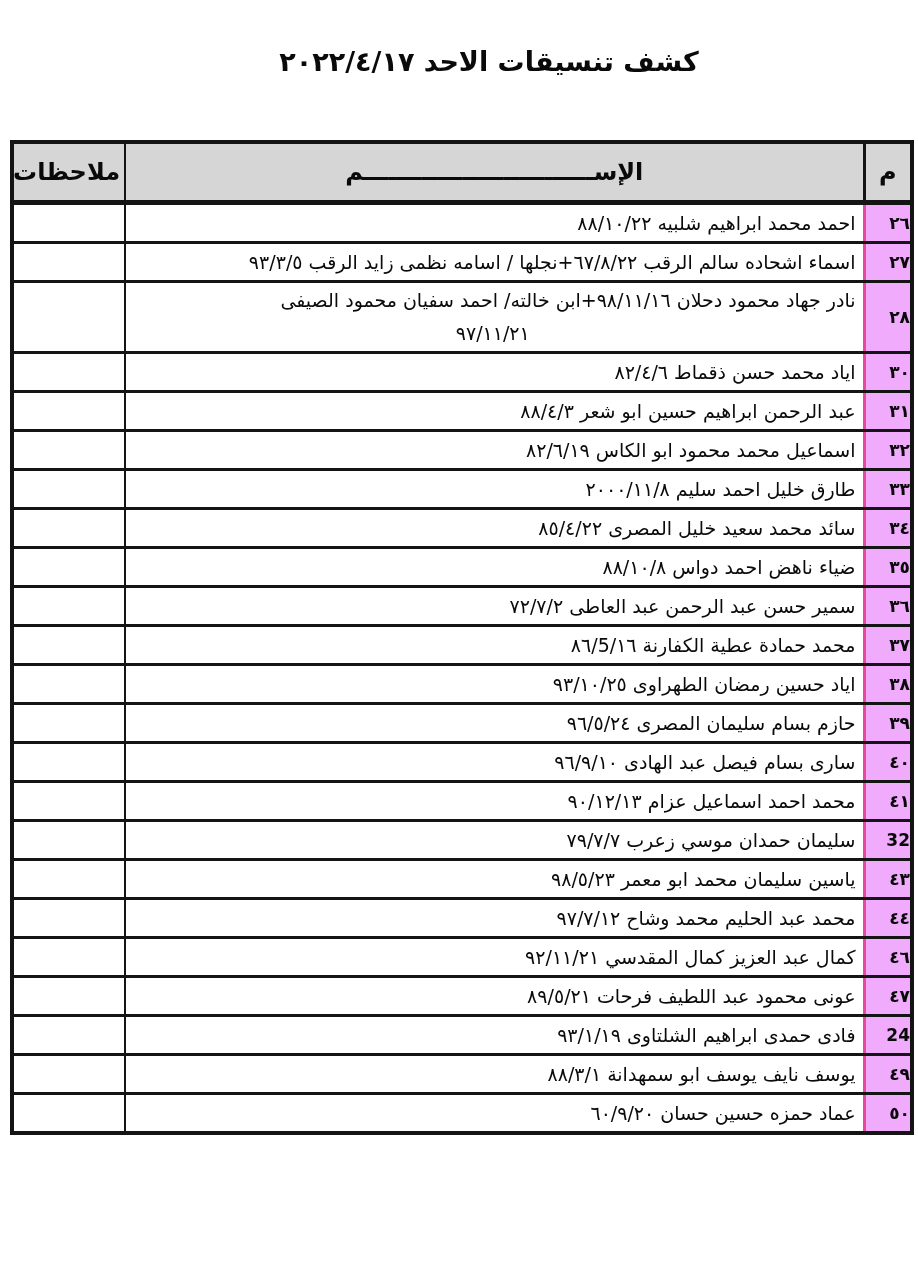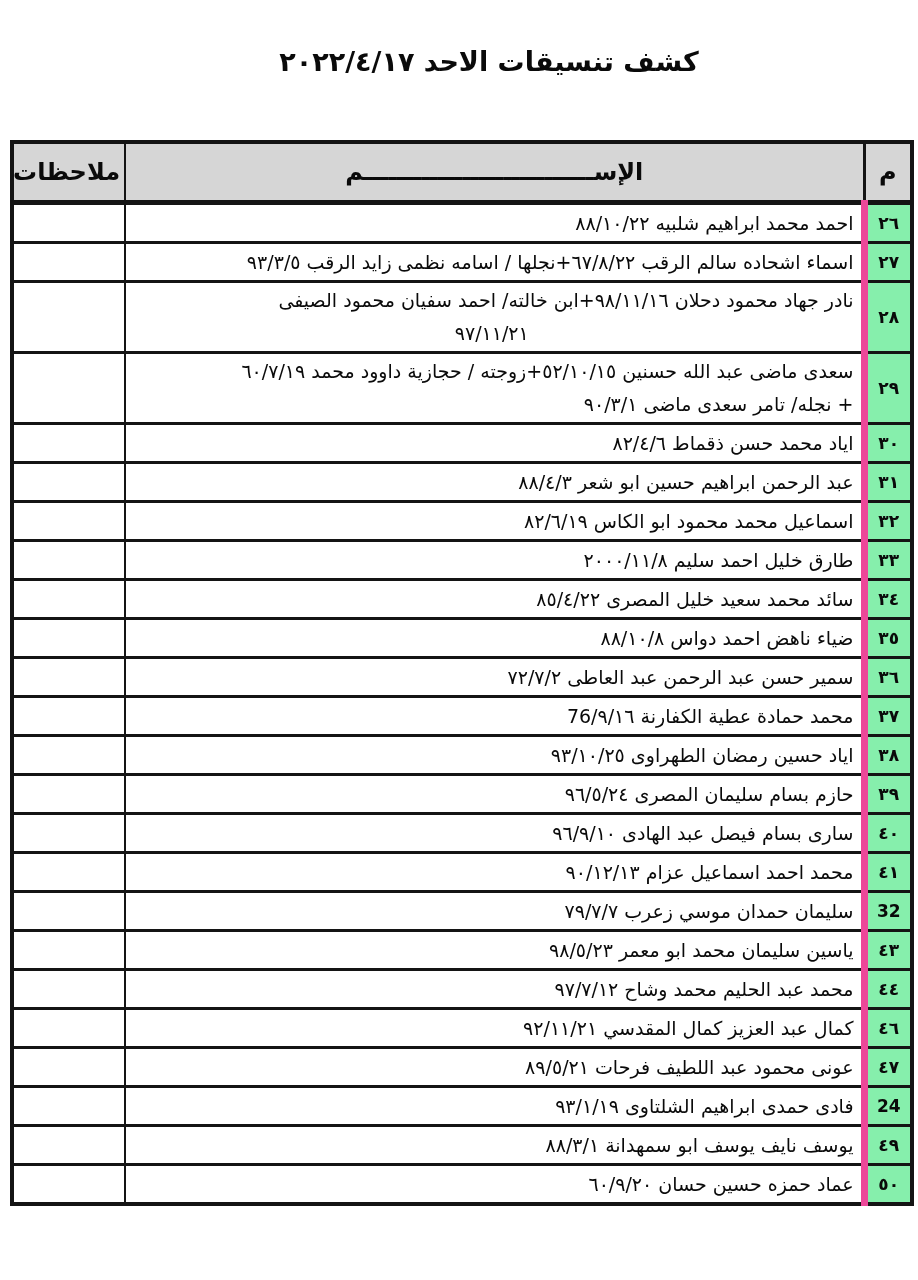--- a/index.html
+++ b/index.html
@@ -59,25 +59,25 @@
   th.h-num { border-left: 3px solid #141414; }
 
   td {
     border: 2px solid #141414;
     border-top: 3px solid #141414;
     border-bottom: 3px solid #141414;
     vertical-align: middle;
     overflow: hidden;
   }
   td.cell-num {
-    background: #86efac;
-    text-align: center;
+    background: #f0abfc;
+    text-align: right;
     font-weight: bold;
     font-size: 17px;
-    border-left: 7px solid #ec4899;
+    border-left: 3px solid #ec4899;
     padding: 0;
   }
   td.cell-name {
     background: #ffffff;
     text-align: right;
     font-weight: normal;
     font-size: 19px;
     padding: 1px 7px 1px 4px;
     height: 34px;
   }
@@ -137,30 +137,20 @@
         <span>٢٨</span>
       </td>
       <td class="cell-name">
         <div class="name-line">نادر جهاد محمود دحلان ٩٨/١١/١٦+ابن خالته/ احمد سفيان محمود الصيفى</div>
         <div class="name-line l2-center">٩٧/١١/٢١</div>
       </td>
       <td class="cell-notes"></td>
     </tr>
         <tr>
       <td class="cell-num">
-        <span>٢٩</span>
-      </td>
-      <td class="cell-name">
-        <div class="name-line">سعدى ماضى عبد الله حسنين ٥٢/١٠/١٥+زوجته / حجازية داوود محمد ٦٠/٧/١٩</div>
-        <div class="name-line l2-right">+ نجله/ تامر سعدى ماضى ٩٠/٣/١</div>
-      </td>
-      <td class="cell-notes"></td>
-    </tr>
-        <tr>
-      <td class="cell-num">
         <span>٣٠</span>
       </td>
       <td class="cell-name">
         <div class="name-line">اياد محمد حسن ذقماط ٨٢/٤/٦</div>
 
       </td>
       <td class="cell-notes"></td>
     </tr>
         <tr>
       <td class="cell-num">
@@ -220,21 +210,21 @@
         <div class="name-line">سمير حسن عبد الرحمن عبد العاطى ٧٢/٧/٢</div>
 
       </td>
       <td class="cell-notes"></td>
     </tr>
         <tr>
       <td class="cell-num">
         <span>٣٧</span>
       </td>
       <td class="cell-name">
-        <div class="name-line">محمد حمادة عطية الكفارنة 76/٩/١٦</div>
+        <div class="name-line">محمد حمادة عطية الكفارنة ٨٦/5/١٦</div>
 
       </td>
       <td class="cell-notes"></td>
     </tr>
         <tr>
       <td class="cell-num">
         <span>٣٨</span>
       </td>
       <td class="cell-name">
         <div class="name-line">اياد حسين رمضان الطهراوى ٩٣/١٠/٢٥</div>

